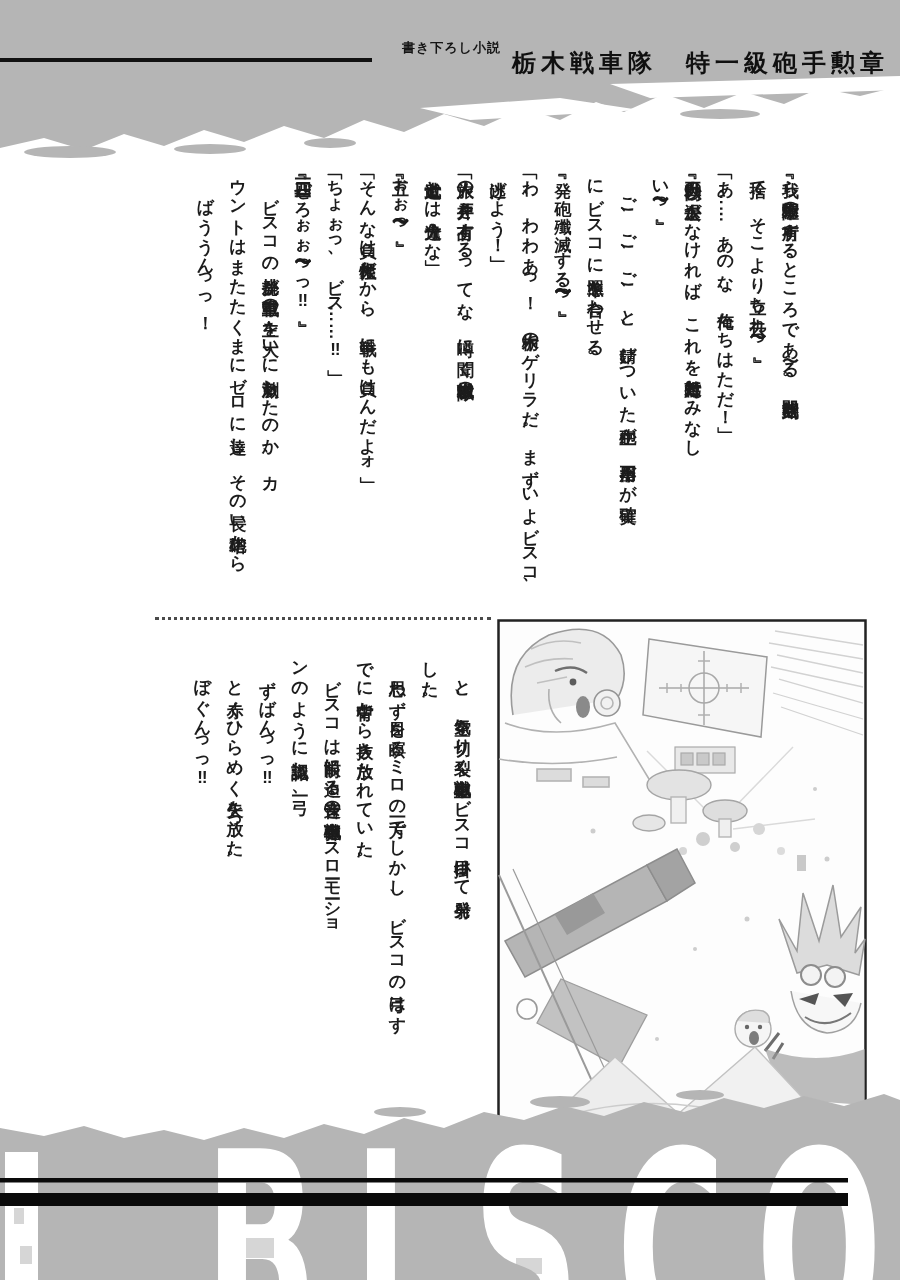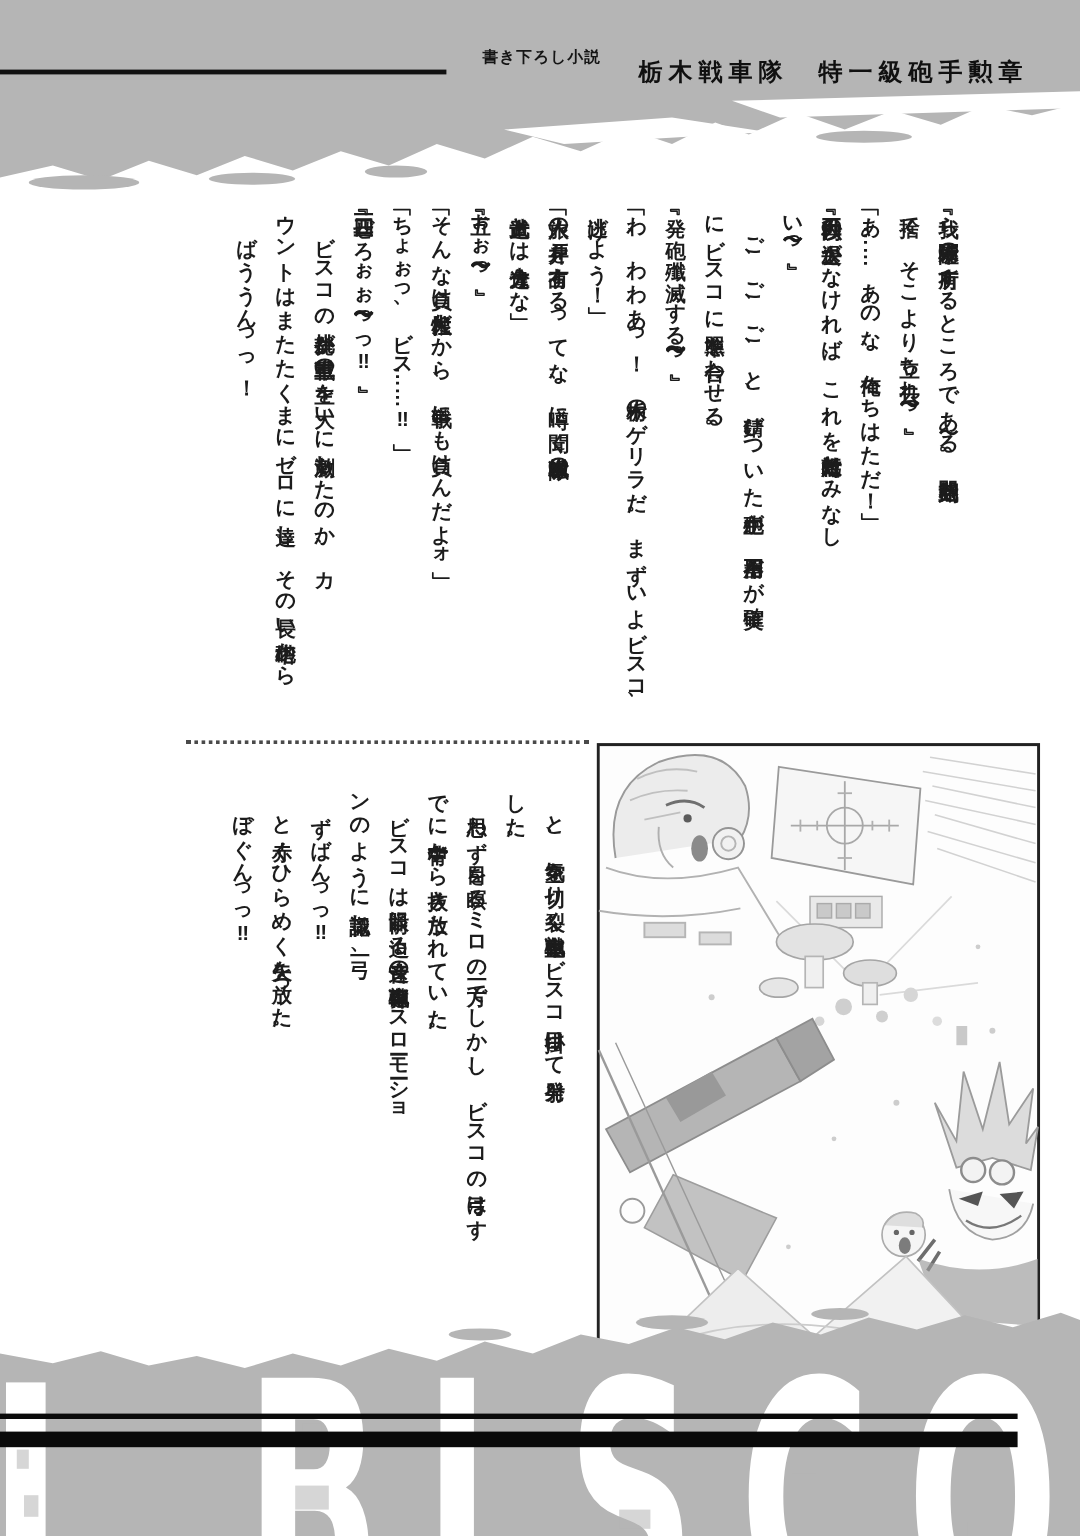--- a/index.html
+++ b/index.html
@@ -11,22 +11,22 @@
   }
   
   .band-top-svg{position:absolute;top:0;left:0;}
   .header-rule{position:absolute;top:58px;left:0;width:372px;height:4px;background:#111;}
   .header-row{position:absolute;top:0;left:0;width:900px;height:86px;}
   .header-category{
     position:absolute;top:39px;left:402px;
     font-size:13px;font-weight:bold;letter-spacing:1px;color:#151515;
   }
   .header-title{
-    position:absolute;top:47px;left:532px;
-    font-size:20px;font-weight:bold;letter-spacing:5px;color:#101010;
+    position:absolute;top:47px;left:512px;
+    font-size:24px;font-weight:bold;letter-spacing:5px;color:#101010;
   }
   
   .vtext{
     position:absolute;
     writing-mode:vertical-rl;
     text-orientation:mixed;
     font-size:17px;
     font-weight:600;
     line-height:32.5px;
     letter-spacing:0.4px;

